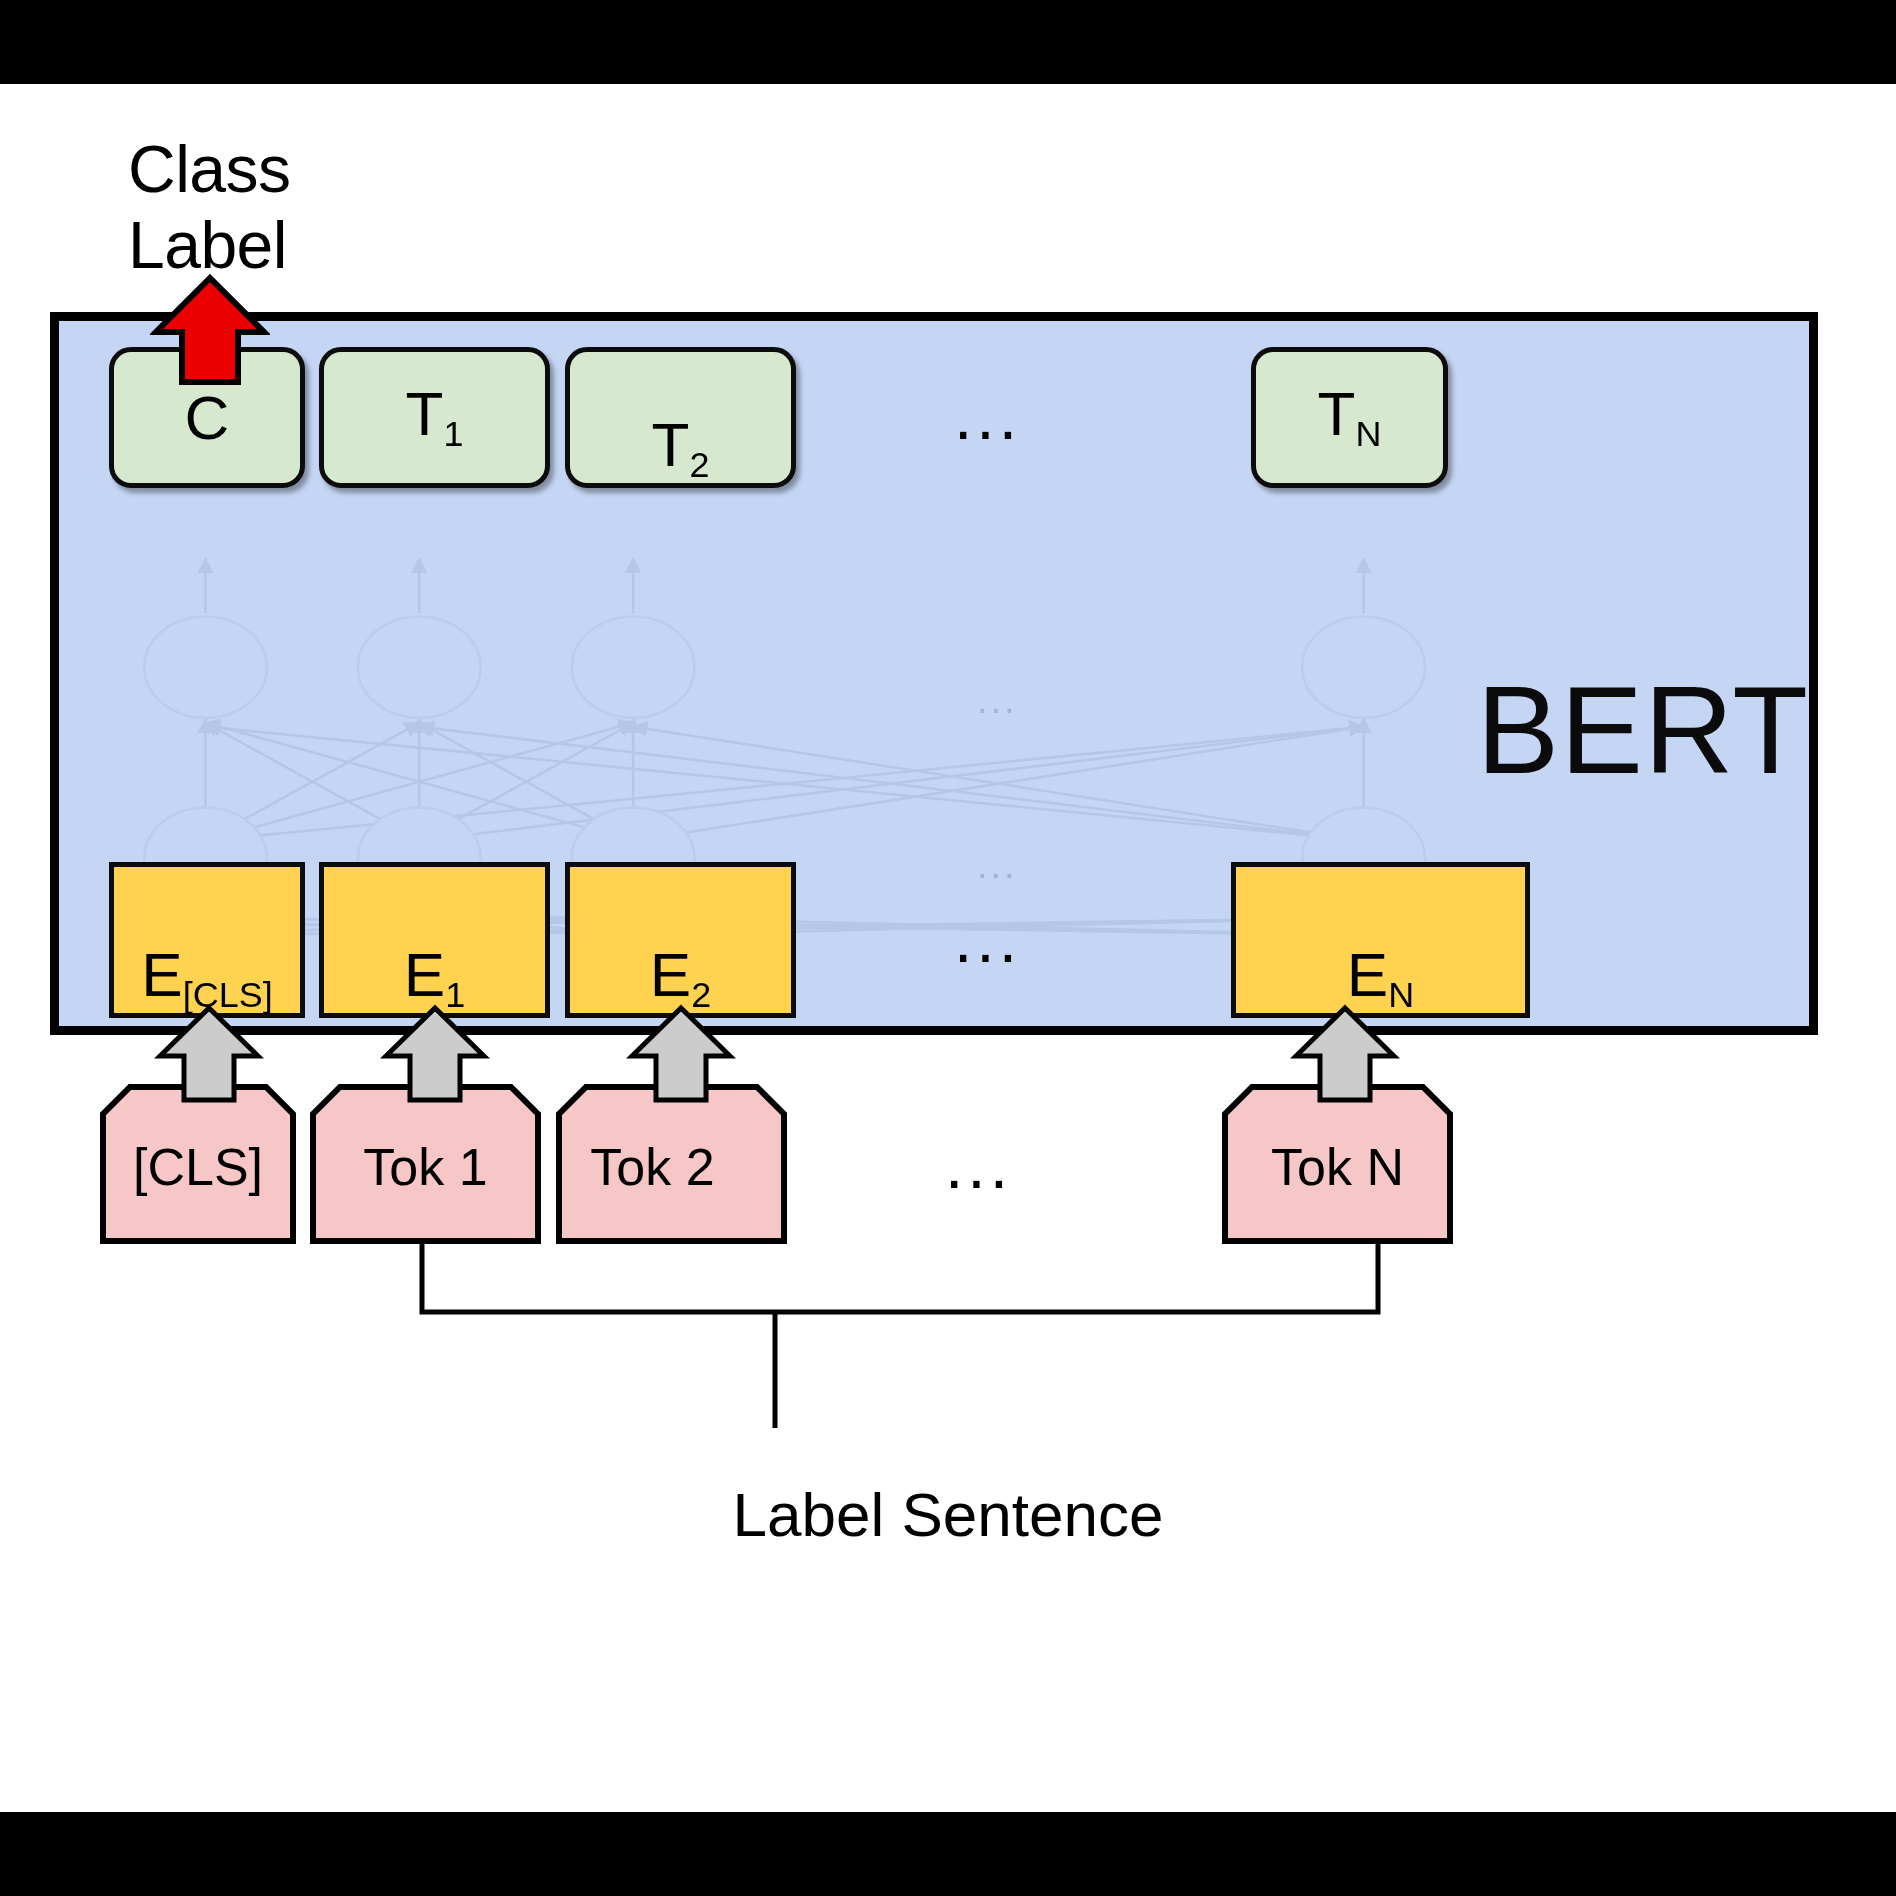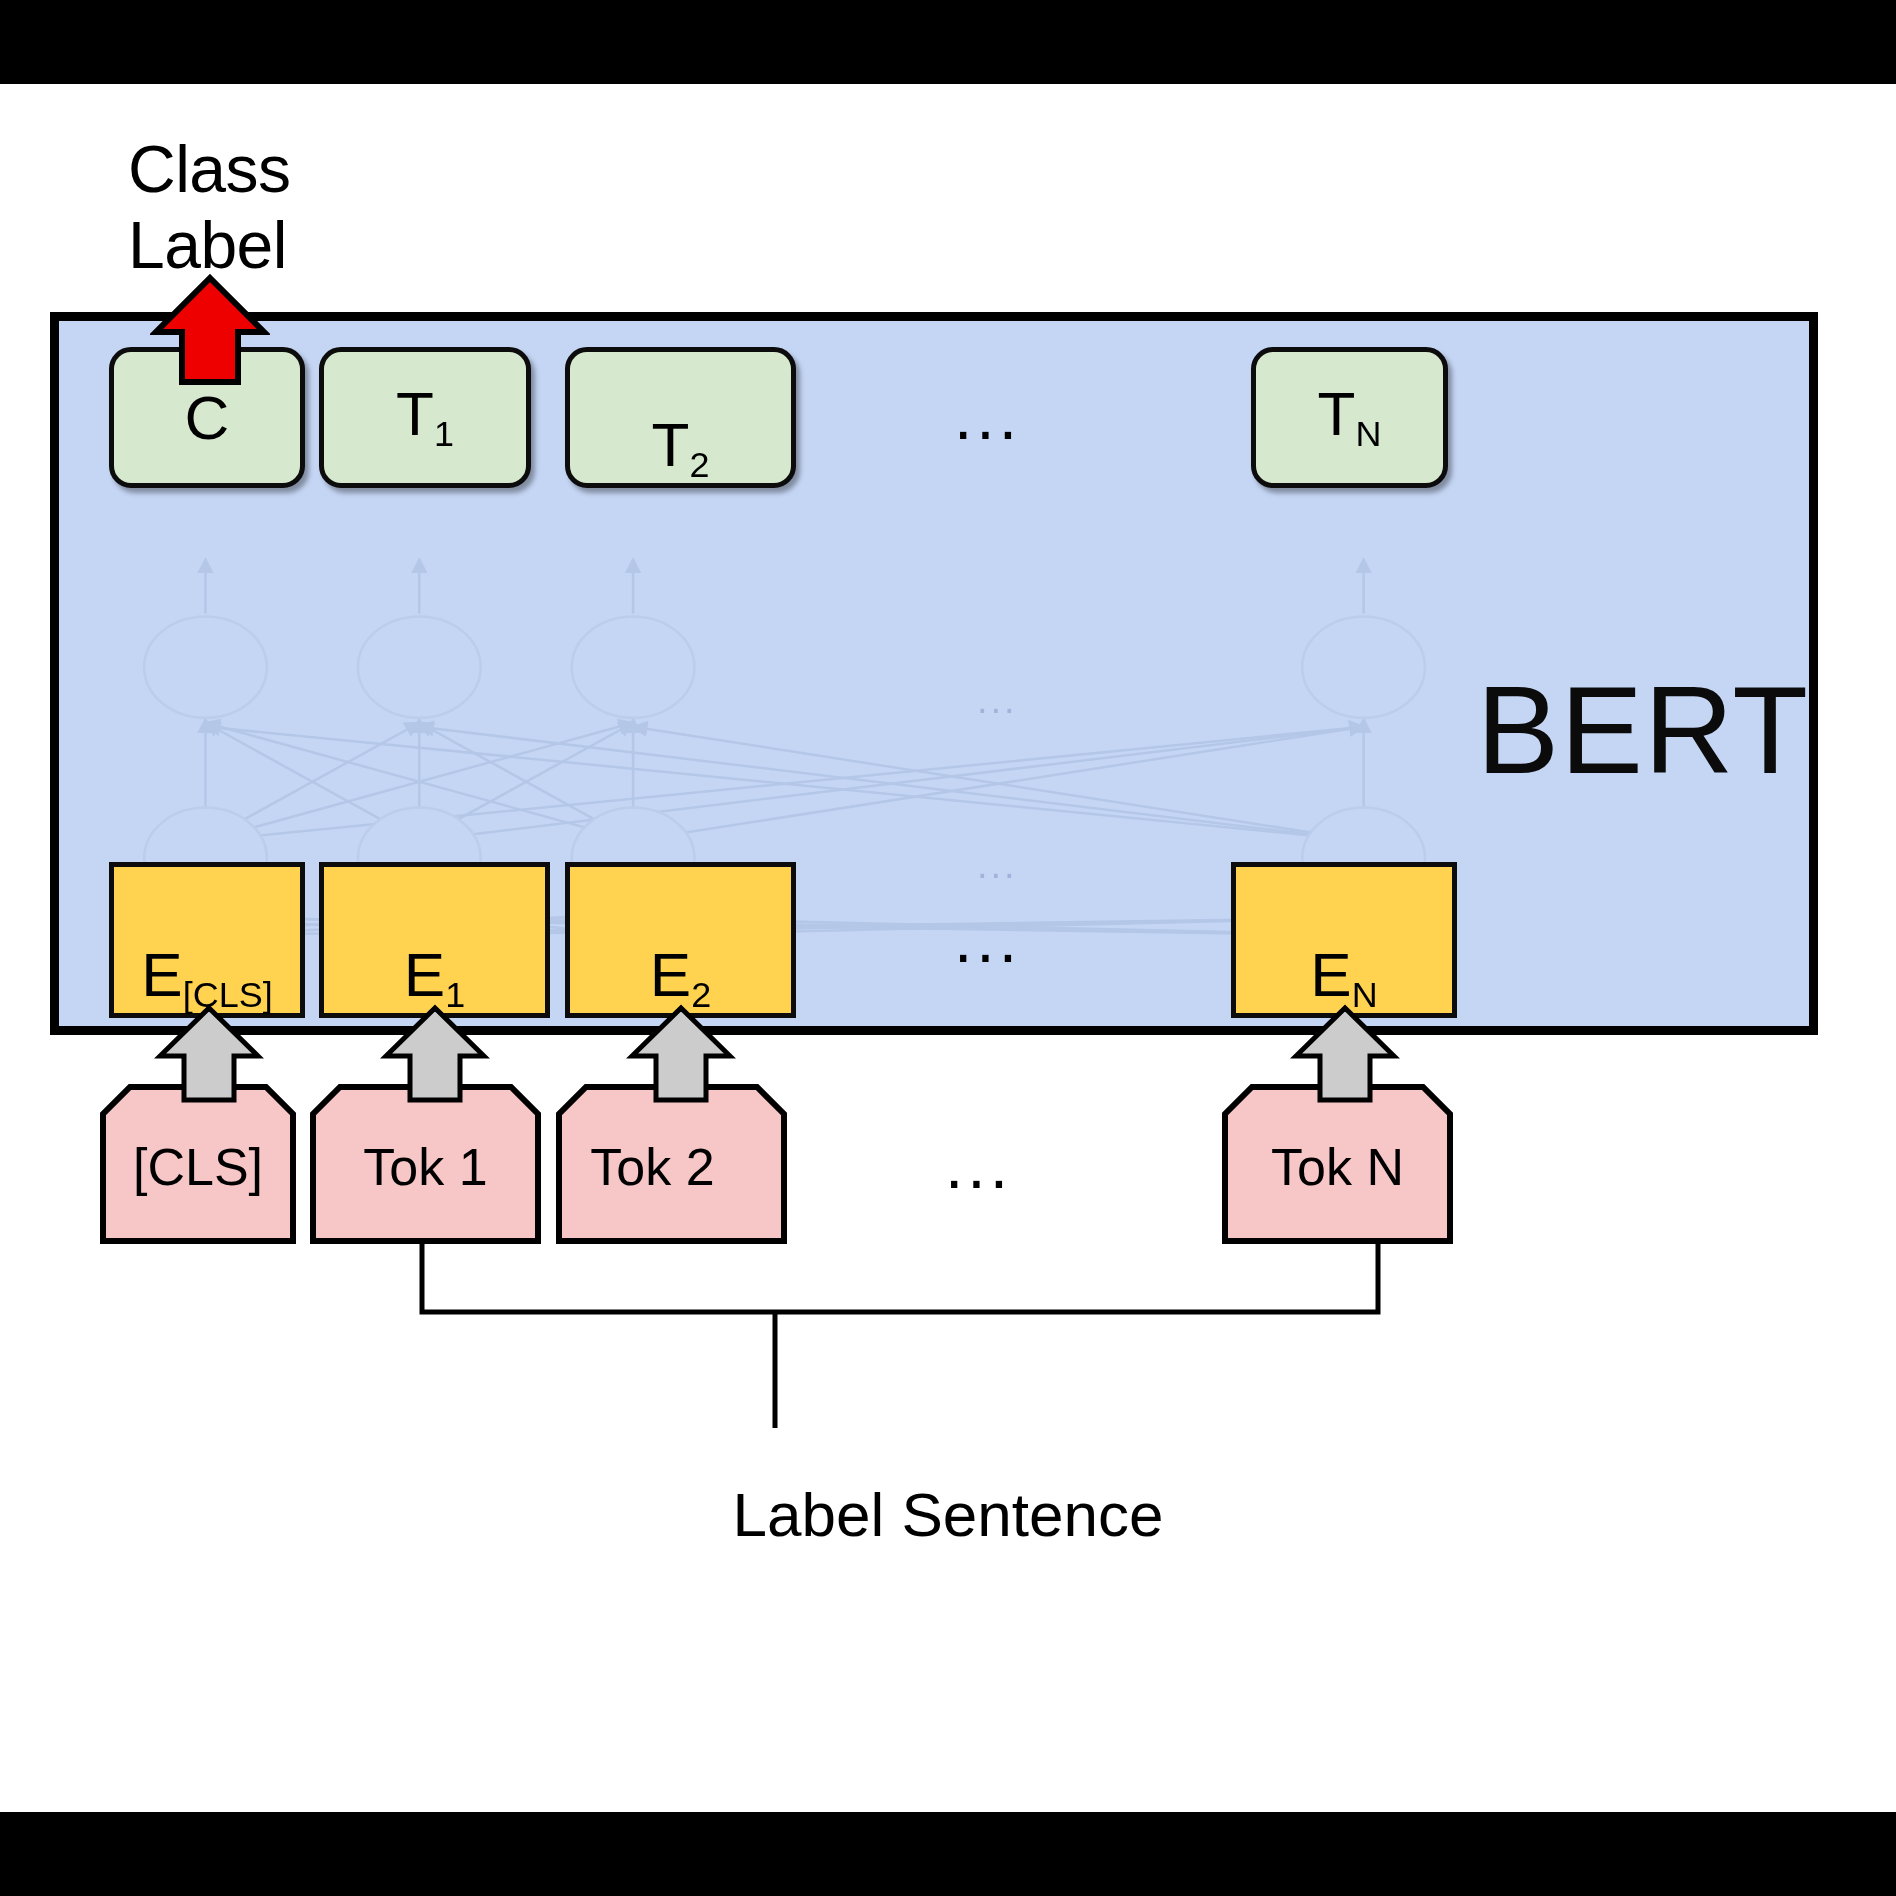--- a/index.html
+++ b/index.html
@@ -249,41 +249,41 @@
       </svg>
 
       <div class="dots-faint" style="left:918px; top:360px;">...</div>
       <div class="dots-faint" style="left:918px; top:525px;">...</div>
 
       <div class="bert-title">BERT</div>
 
       <div class="tbox" style="left:50px; top:26px; width:196px;">
         <span class="lbl"><span>C</span></span>
       </div>
-      <div class="tbox" style="left:260px; top:26px; width:212px;">
+      <div class="tbox" style="left:260px; top:26px; width:231px;">
         <span class="lbl"><span>T</span><sub>1</sub></span>
       </div>
       <div class="tbox" style="left:506px; top:26px; width:231px;align-items:flex-end;">
         <span class="lbl"><span>T</span><sub>2</sub></span>
       </div>
       <div class="tbox" style="left:1192px; top:26px; width:197px;">
         <span class="lbl"><span>T</span><sub>N</sub></span>
       </div>
       <div class="dots" style="left:895px; top:62px;">...</div>
 
       <div class="ebox" style="left:50px; top:541px; width:196px;">
         <span class="lbl"><span>E</span><sub>[CLS]</sub></span>
       </div>
       <div class="ebox" style="left:260px; top:541px; width:231px;">
         <span class="lbl"><span>E</span><sub>1</sub></span>
       </div>
       <div class="ebox" style="left:506px; top:541px; width:231px;">
         <span class="lbl"><span>E</span><sub>2</sub></span>
       </div>
-      <div class="ebox" style="left:1172px; top:541px; width:226px;">
+      <div class="ebox" style="left:1172px; top:541px; width:299px;">
         <span class="lbl"><span>E</span><sub>N</sub></span>
       </div>
       <div class="dots" style="left:895px; top:585px;">...</div>
 
     </div>
 
     <svg class="gray-arrow" style="left:154px; top:920px;" width="110" height="100" viewBox="0 0 110 100">
       <polygon points="55,4 104,52 80,52 80,96 30,96 30,52 6,52" fill="#cccccc" stroke="#000" stroke-width="5" stroke-linejoin="miter"></polygon>
     </svg>
     <svg class="gray-arrow" style="left:380px; top:920px;" width="110" height="100" viewBox="0 0 110 100">

